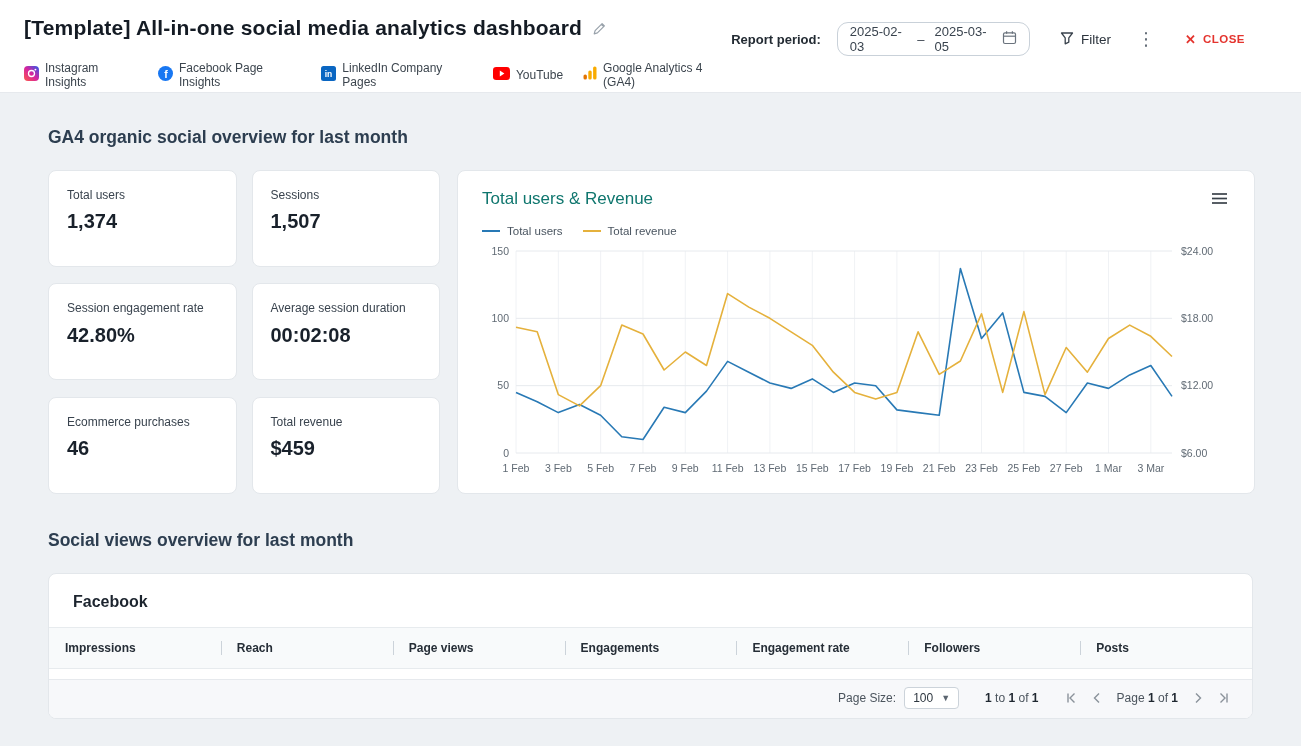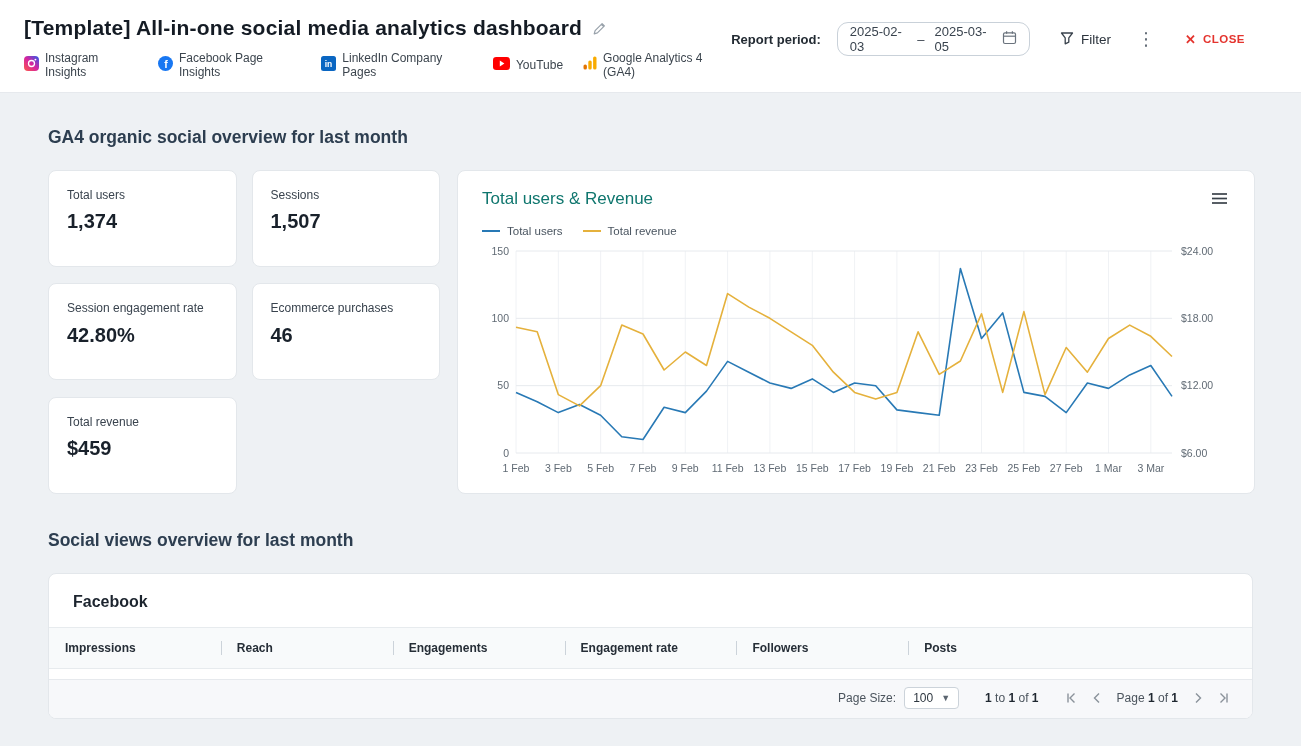--- a/index.html
+++ b/index.html
@@ -5,21 +5,21 @@
   *{box-sizing:border-box;margin:0;padding:0}
   html,body{width:1301px;height:746px;overflow:hidden}
   body{font-family:"Liberation Sans",sans-serif;background:#eef1f4;color:#1f2730}
 
   
   .header{background:#fff;border-bottom:1px solid #e6e9ed;padding:16px 56px 0 24px;height:93px;
           display:flex;justify-content:space-between;align-items:flex-start}
   .title-row{display:flex;align-items:center;gap:10px}
   .page-title{font-size:21px;font-weight:700;color:#141b24;letter-spacing:.2px}
   .edit-icon{display:inline-flex;cursor:pointer}
-  .sources{display:flex;align-items:center;gap:20px;margin-top:11px}
+  .sources{display:flex;align-items:center;gap:20px;margin-top:21px}
   .source{display:flex;align-items:center;gap:6px}
   .source-label{font-size:12px;color:#3c454e}
   .hdr-right{display:flex;align-items:center;gap:16px;margin-top:6px}
   .rp-label{font-size:13px;font-weight:600;color:#232b33;white-space:nowrap}
   .date-range{display:flex;align-items:center;gap:10px;border:1px solid #c9d1d9;border-radius:11px;
               background:#fff;height:34px;padding:0 12px;font-size:13px;color:#39434e;cursor:pointer}
   .filter-btn{display:flex;align-items:center;gap:7px;background:none;border:none;font-family:inherit;
               font-size:13.5px;color:#2c343d;cursor:pointer;margin-left:14px}
   .kebab{font-size:18px;color:#5b6570;cursor:pointer;padding:0 4px;margin-left:6px}
   .close-btn{display:flex;align-items:center;gap:7px;background:none;border:none;font-family:inherit;
@@ -181,20 +181,24 @@
         <div class="metric-label">Total users</div>
         <div class="metric-value">1,374</div>
       </div>
       <div class="metric-card">
         <div class="metric-label">Sessions</div>
         <div class="metric-value">1,507</div>
       </div>
       <div class="metric-card">
         <div class="metric-label">Session engagement rate</div>
         <div class="metric-value">42.80%</div>
+      </div>
+      <div class="metric-card">
+        <div class="metric-label">Average session duration</div>
+        <div class="metric-value">00:02:08</div>
       </div>
       <div class="metric-card">
         <div class="metric-label">Ecommerce purchases</div>
         <div class="metric-value">46</div>
       </div>
       <div class="metric-card">
         <div class="metric-label">Total revenue</div>
         <div class="metric-value">$459</div>
       </div>
     </div>
@@ -271,20 +275,21 @@
     </div>
   </div>
 
   <h2 class="section-heading social-heading">Social views overview for last month</h2>
 
   <div class="fb-card">
     <div class="fb-title">Facebook</div>
     <div class="fb-head">
       <div class="head-cell">Impressions</div>
       <div class="head-cell">Reach</div>
+      <div class="head-cell">Page views</div>
       <div class="head-cell">Engagements</div>
       <div class="head-cell">Engagement rate</div>
       <div class="head-cell">Followers</div>
       <div class="head-cell">Posts</div>
     </div>
 
     <div class="pagination">
       <div class="page-size-wrap">
         <span>Page Size:</span>
         <span class="page-size-select">

